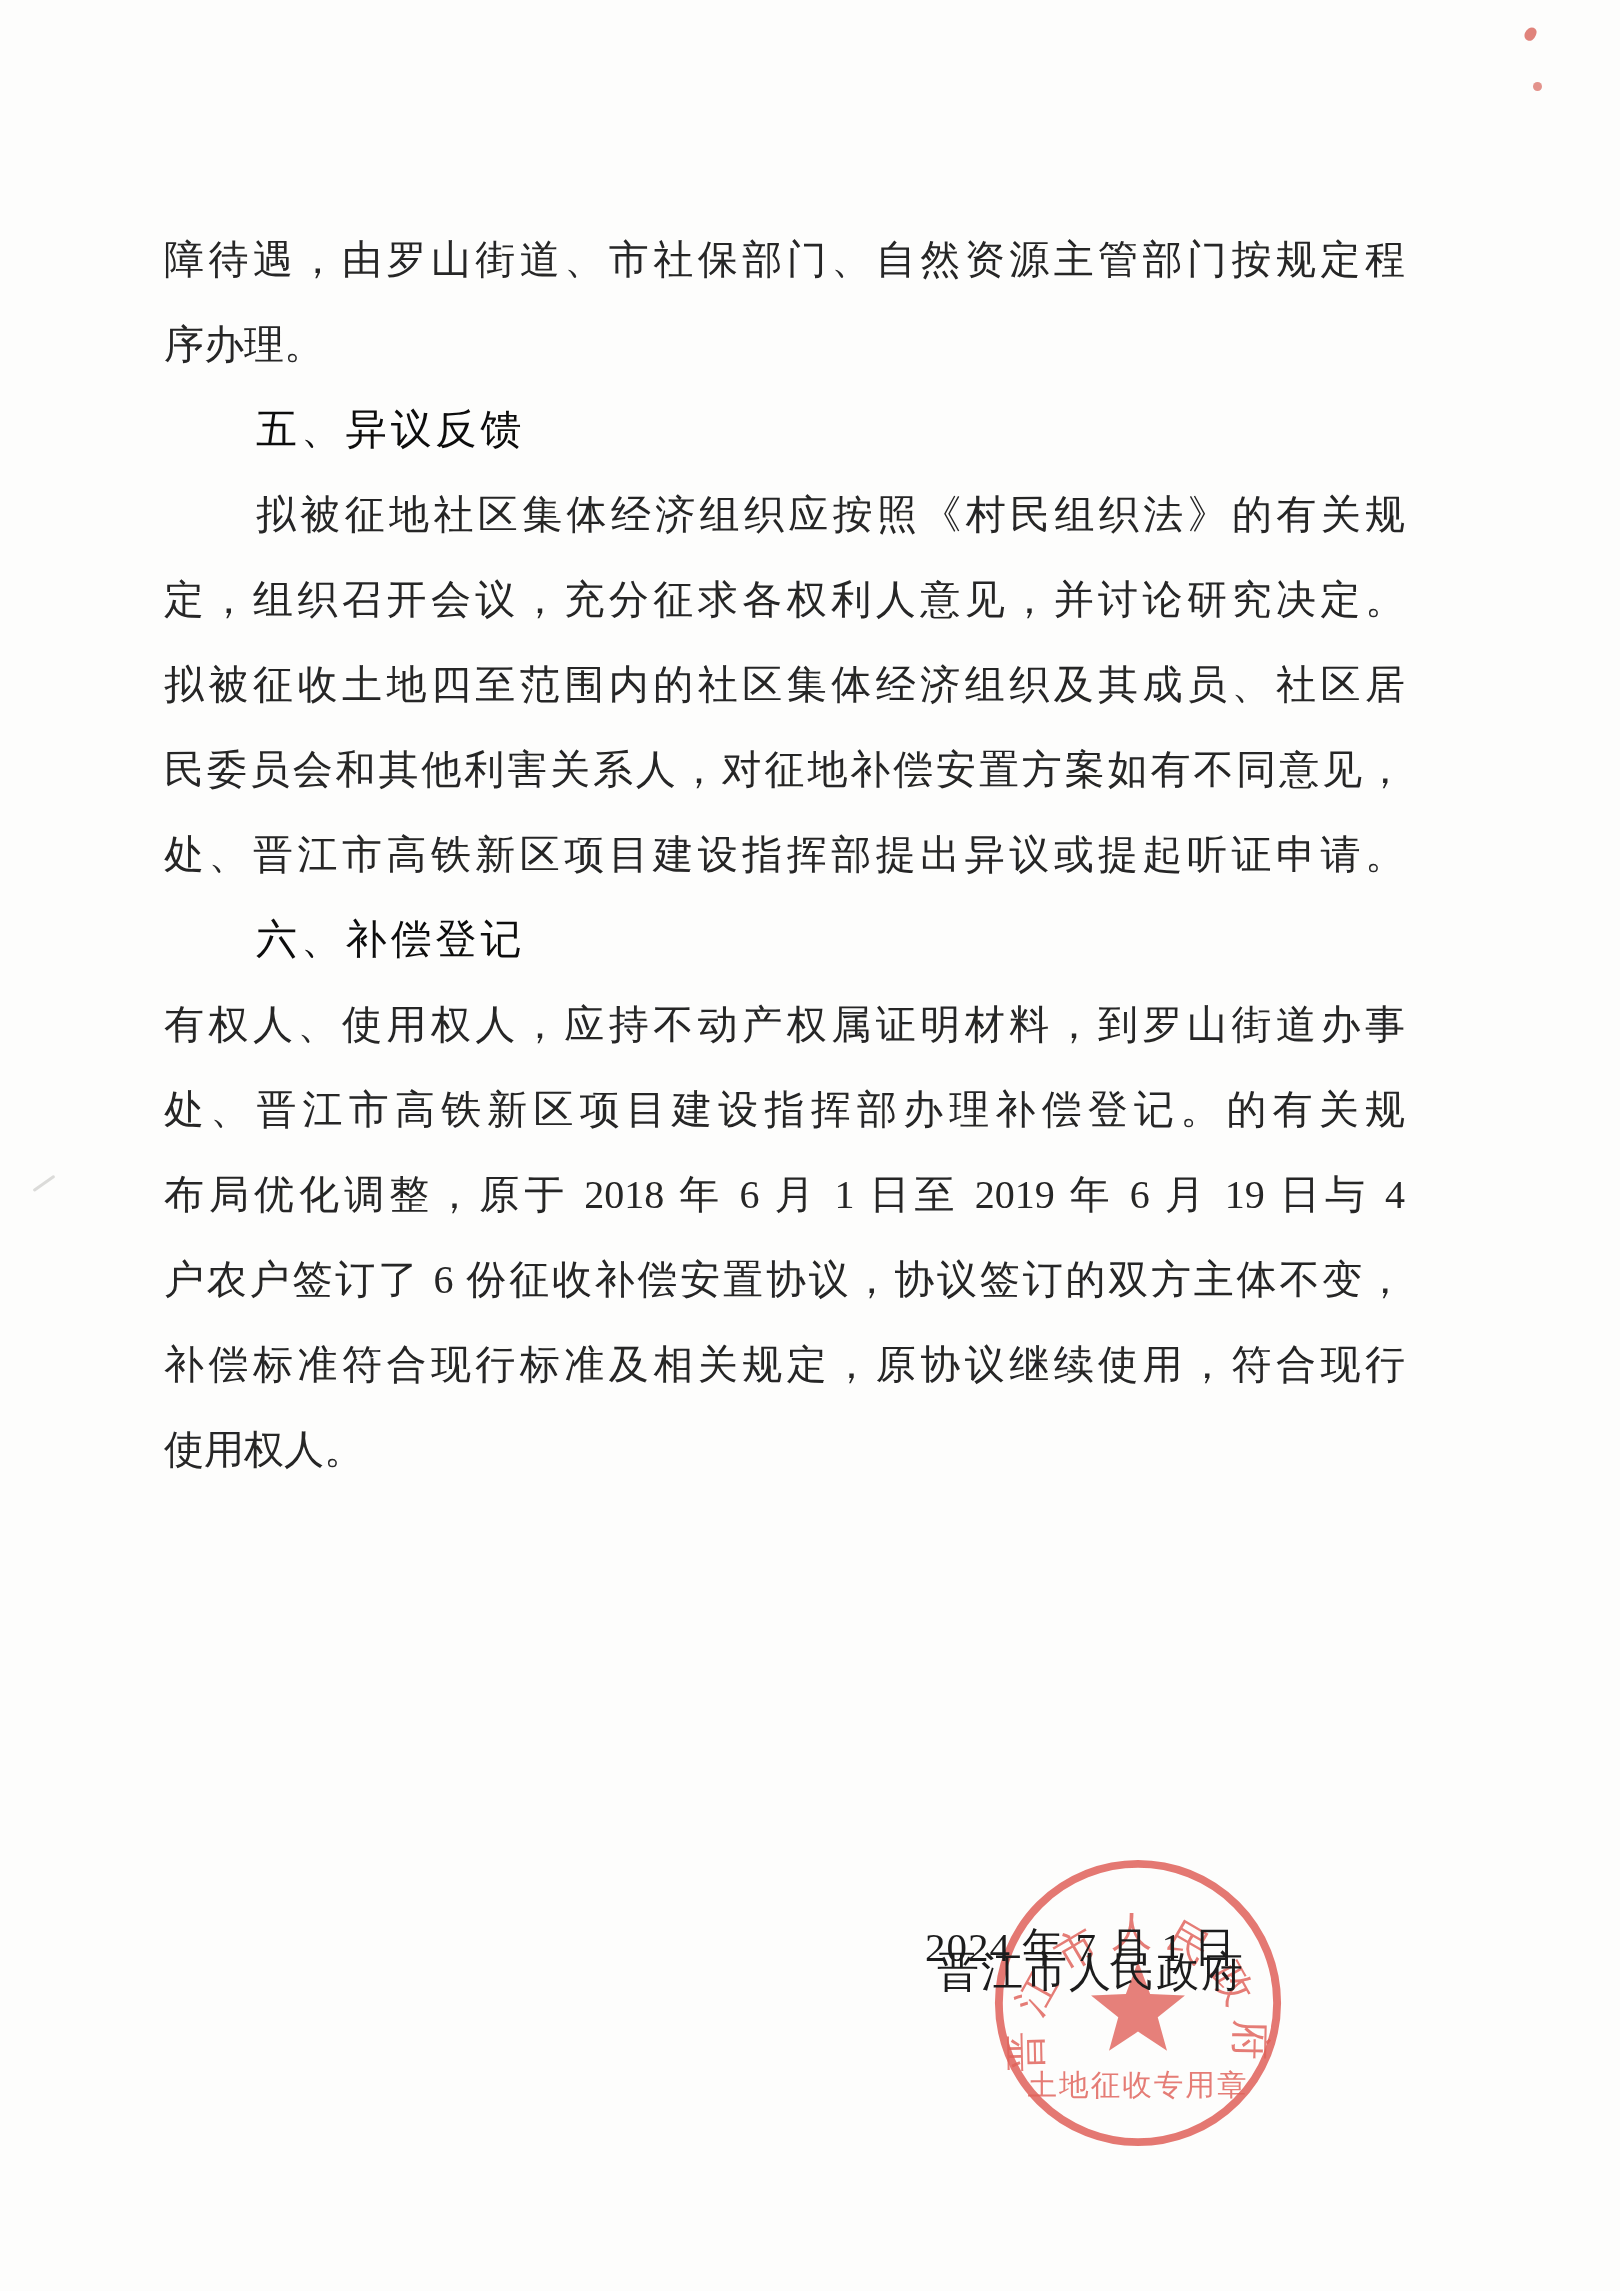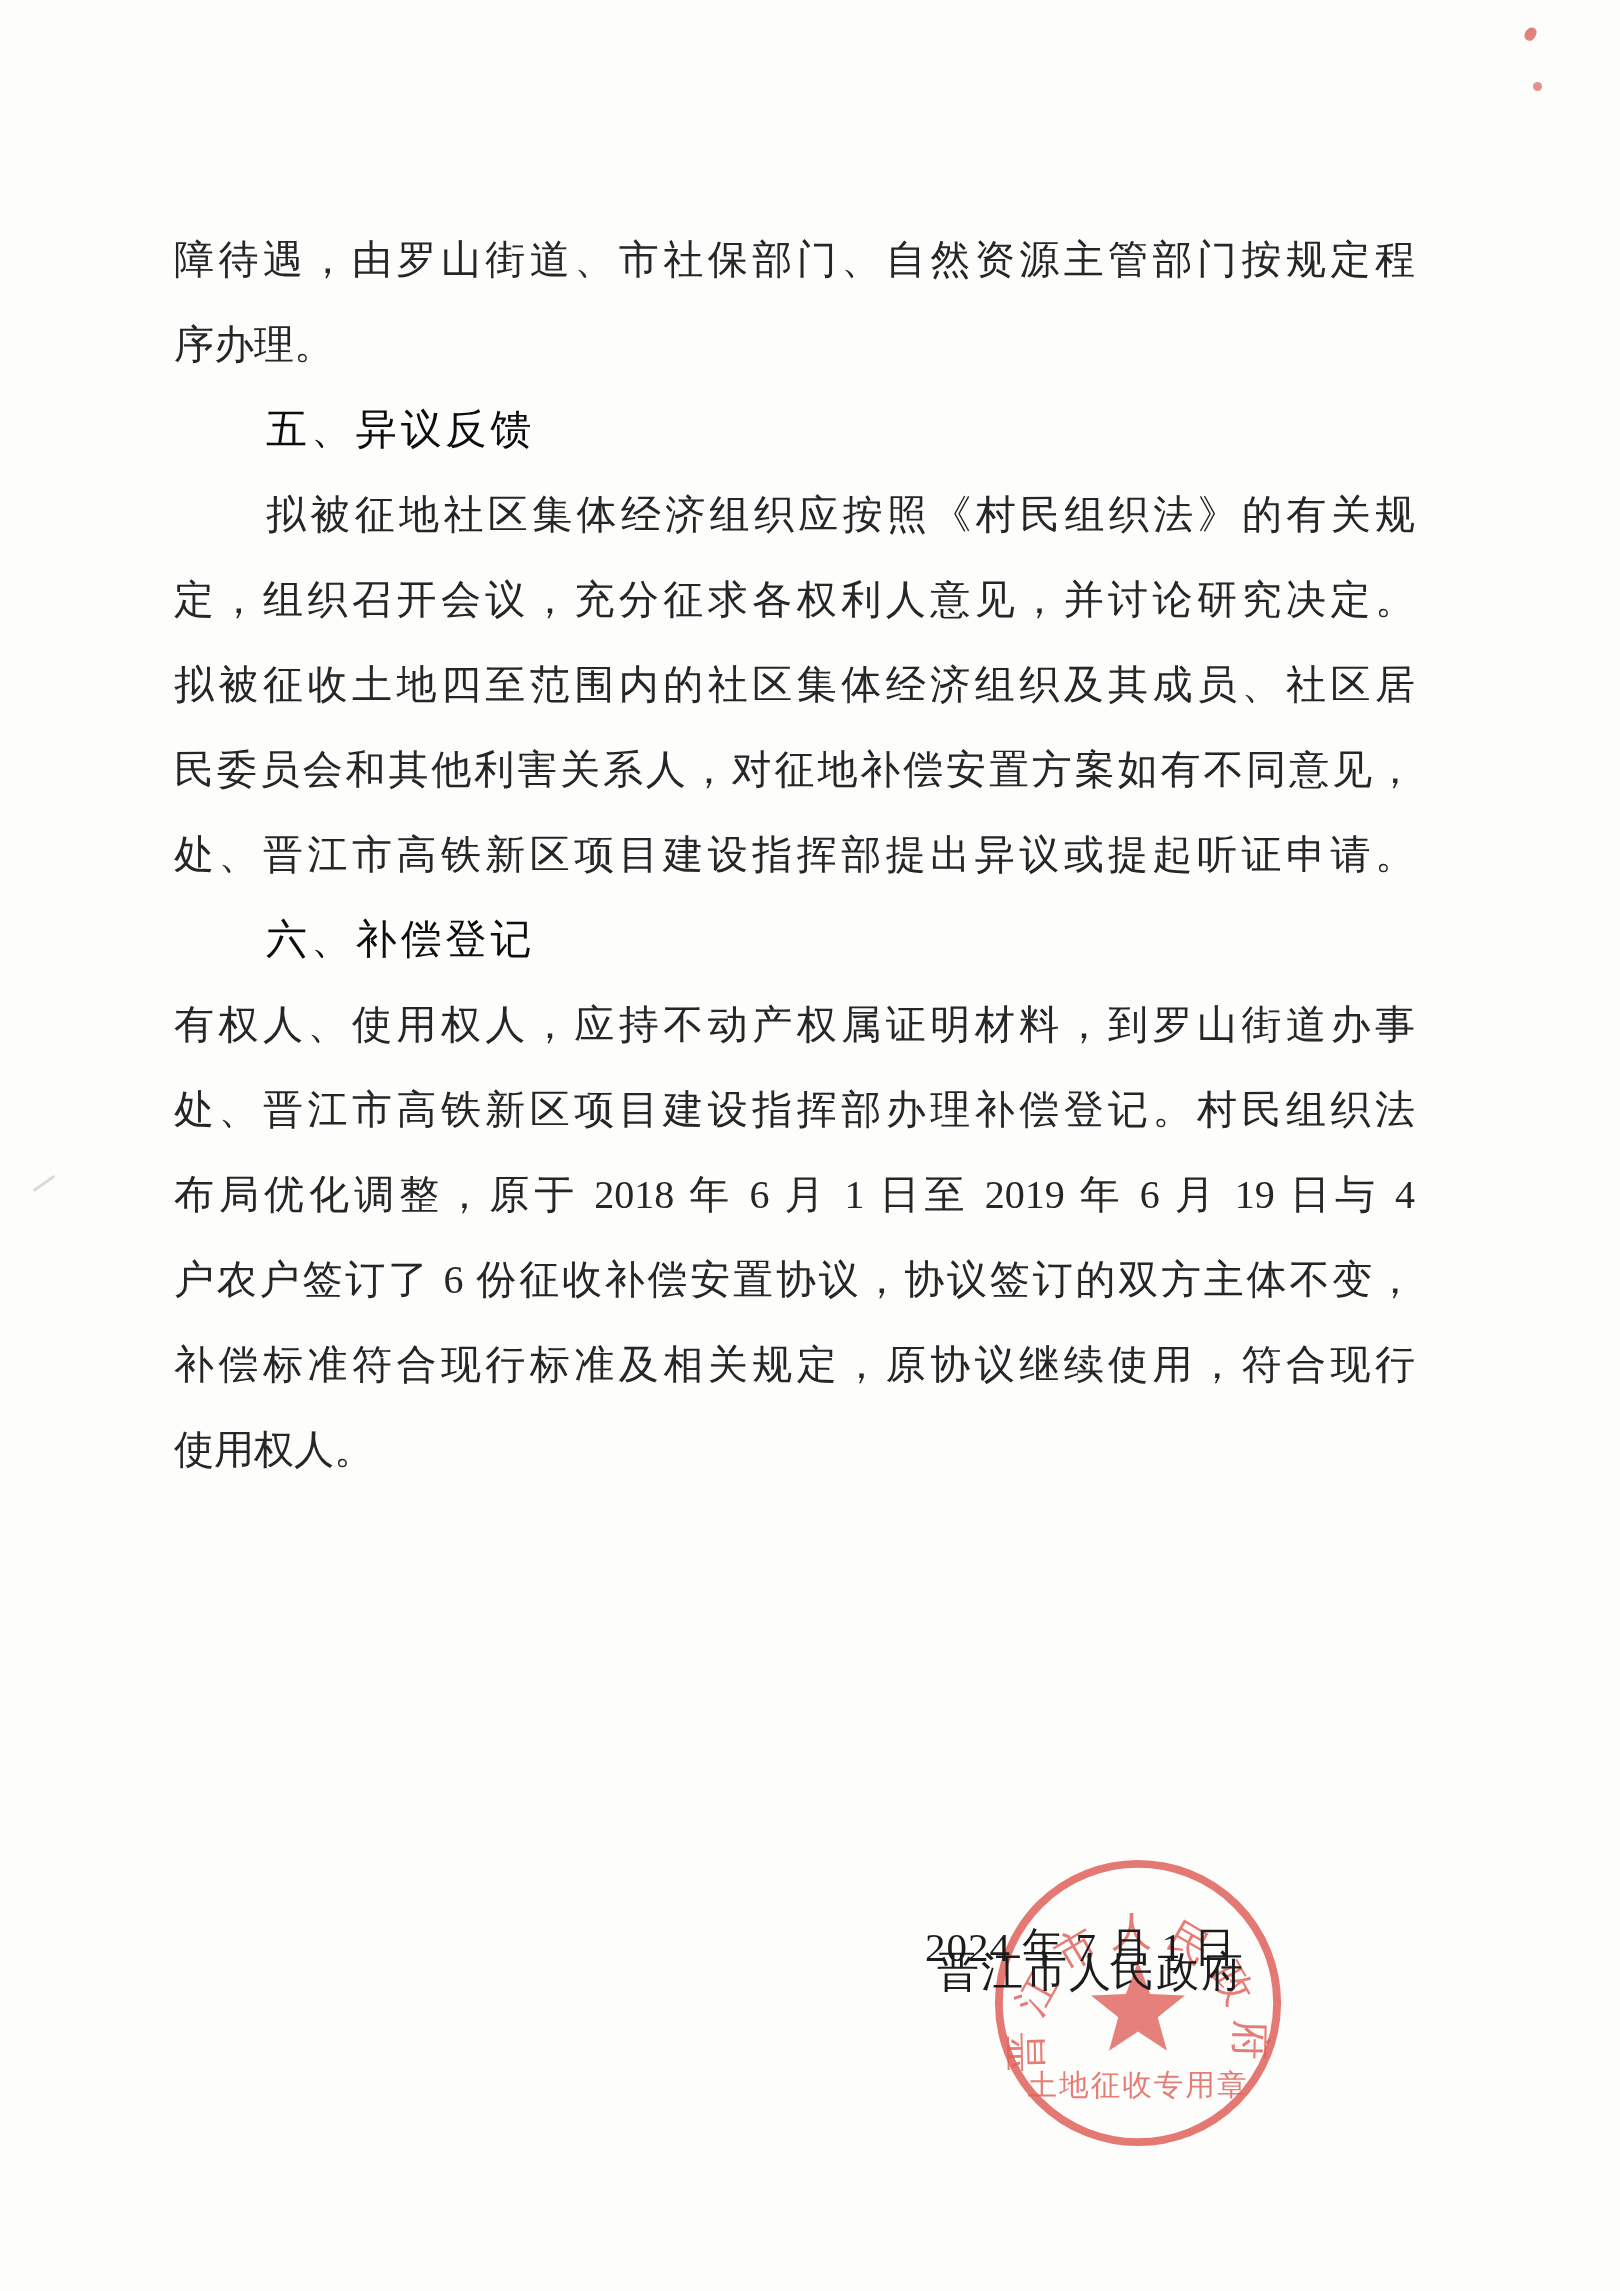--- a/index.html
+++ b/index.html
@@ -8,21 +8,20 @@
     width:1620px;height:2292px;
     background:#fdfdfc;
     overflow:hidden;
     font-family:"Liberation Serif","DejaVu Serif",serif;
   }
   .doc-body{
     position:absolute;
     left:164px;top:217px;width:1241px;
     color:#262626;
     font-size:40px;
-    margin-left:10px;
   }
   .line{
     height:85px;line-height:85px;
     white-space:nowrap;
   }
   .line.full{
     white-space:normal;
     text-align:justify;
     text-align-last:justify;
     overflow:hidden;
@@ -84,21 +83,21 @@
   <div class="line full">障待遇，由罗山街道、市社保部门、自然资源主管部门按规定程</div>
       <div class="line short">序办理。</div>
       <div class="line heading">五、异议反馈</div>
       <div class="line full indent">拟被征地社区集体经济组织应按照《村民组织法》的有关规</div>
       <div class="line full">定，组织召开会议，充分征求各权利人意见，并讨论研究决定。</div>
       <div class="line full">拟被征收土地四至范围内的社区集体经济组织及其成员、社区居</div>
       <div class="line full">民委员会和其他利害关系人，对征地补偿安置方案如有不同意见，</div>
       <div class="line full">处、晋江市高铁新区项目建设指挥部提出异议或提起听证申请。</div>
       <div class="line heading">六、补偿登记</div>
       <div class="line full">有权人、使用权人，应持不动产权属证明材料，到罗山街道办事</div>
-      <div class="line full">处、晋江市高铁新区项目建设指挥部办理补偿登记。村民组织法</div>
+      <div class="line full">处、晋江市高铁新区项目建设指挥部办理补偿登记。的有关规</div>
       <div class="line full">布局优化调整，原于 2018 年 6 月 1 日至 2019 年 6 月 19 日与 4</div>
       <div class="line full">户农户签订了 6 份征收补偿安置协议，协议签订的双方主体不变，</div>
       <div class="line full">补偿标准符合现行标准及相关规定，原协议继续使用，符合现行</div>
       <div class="line short">使用权人。</div>
     </div>
 
   <svg class="seal" viewBox="0 0 300 300">
     <circle cx="150" cy="150" r="141" fill="none" stroke="#dd544b" stroke-width="8" opacity="0.85"></circle>
     <defs>
       <path id="sealArc" d="M 58,230 A 100,100 0 1 1 242,230" fill="none"></path>

